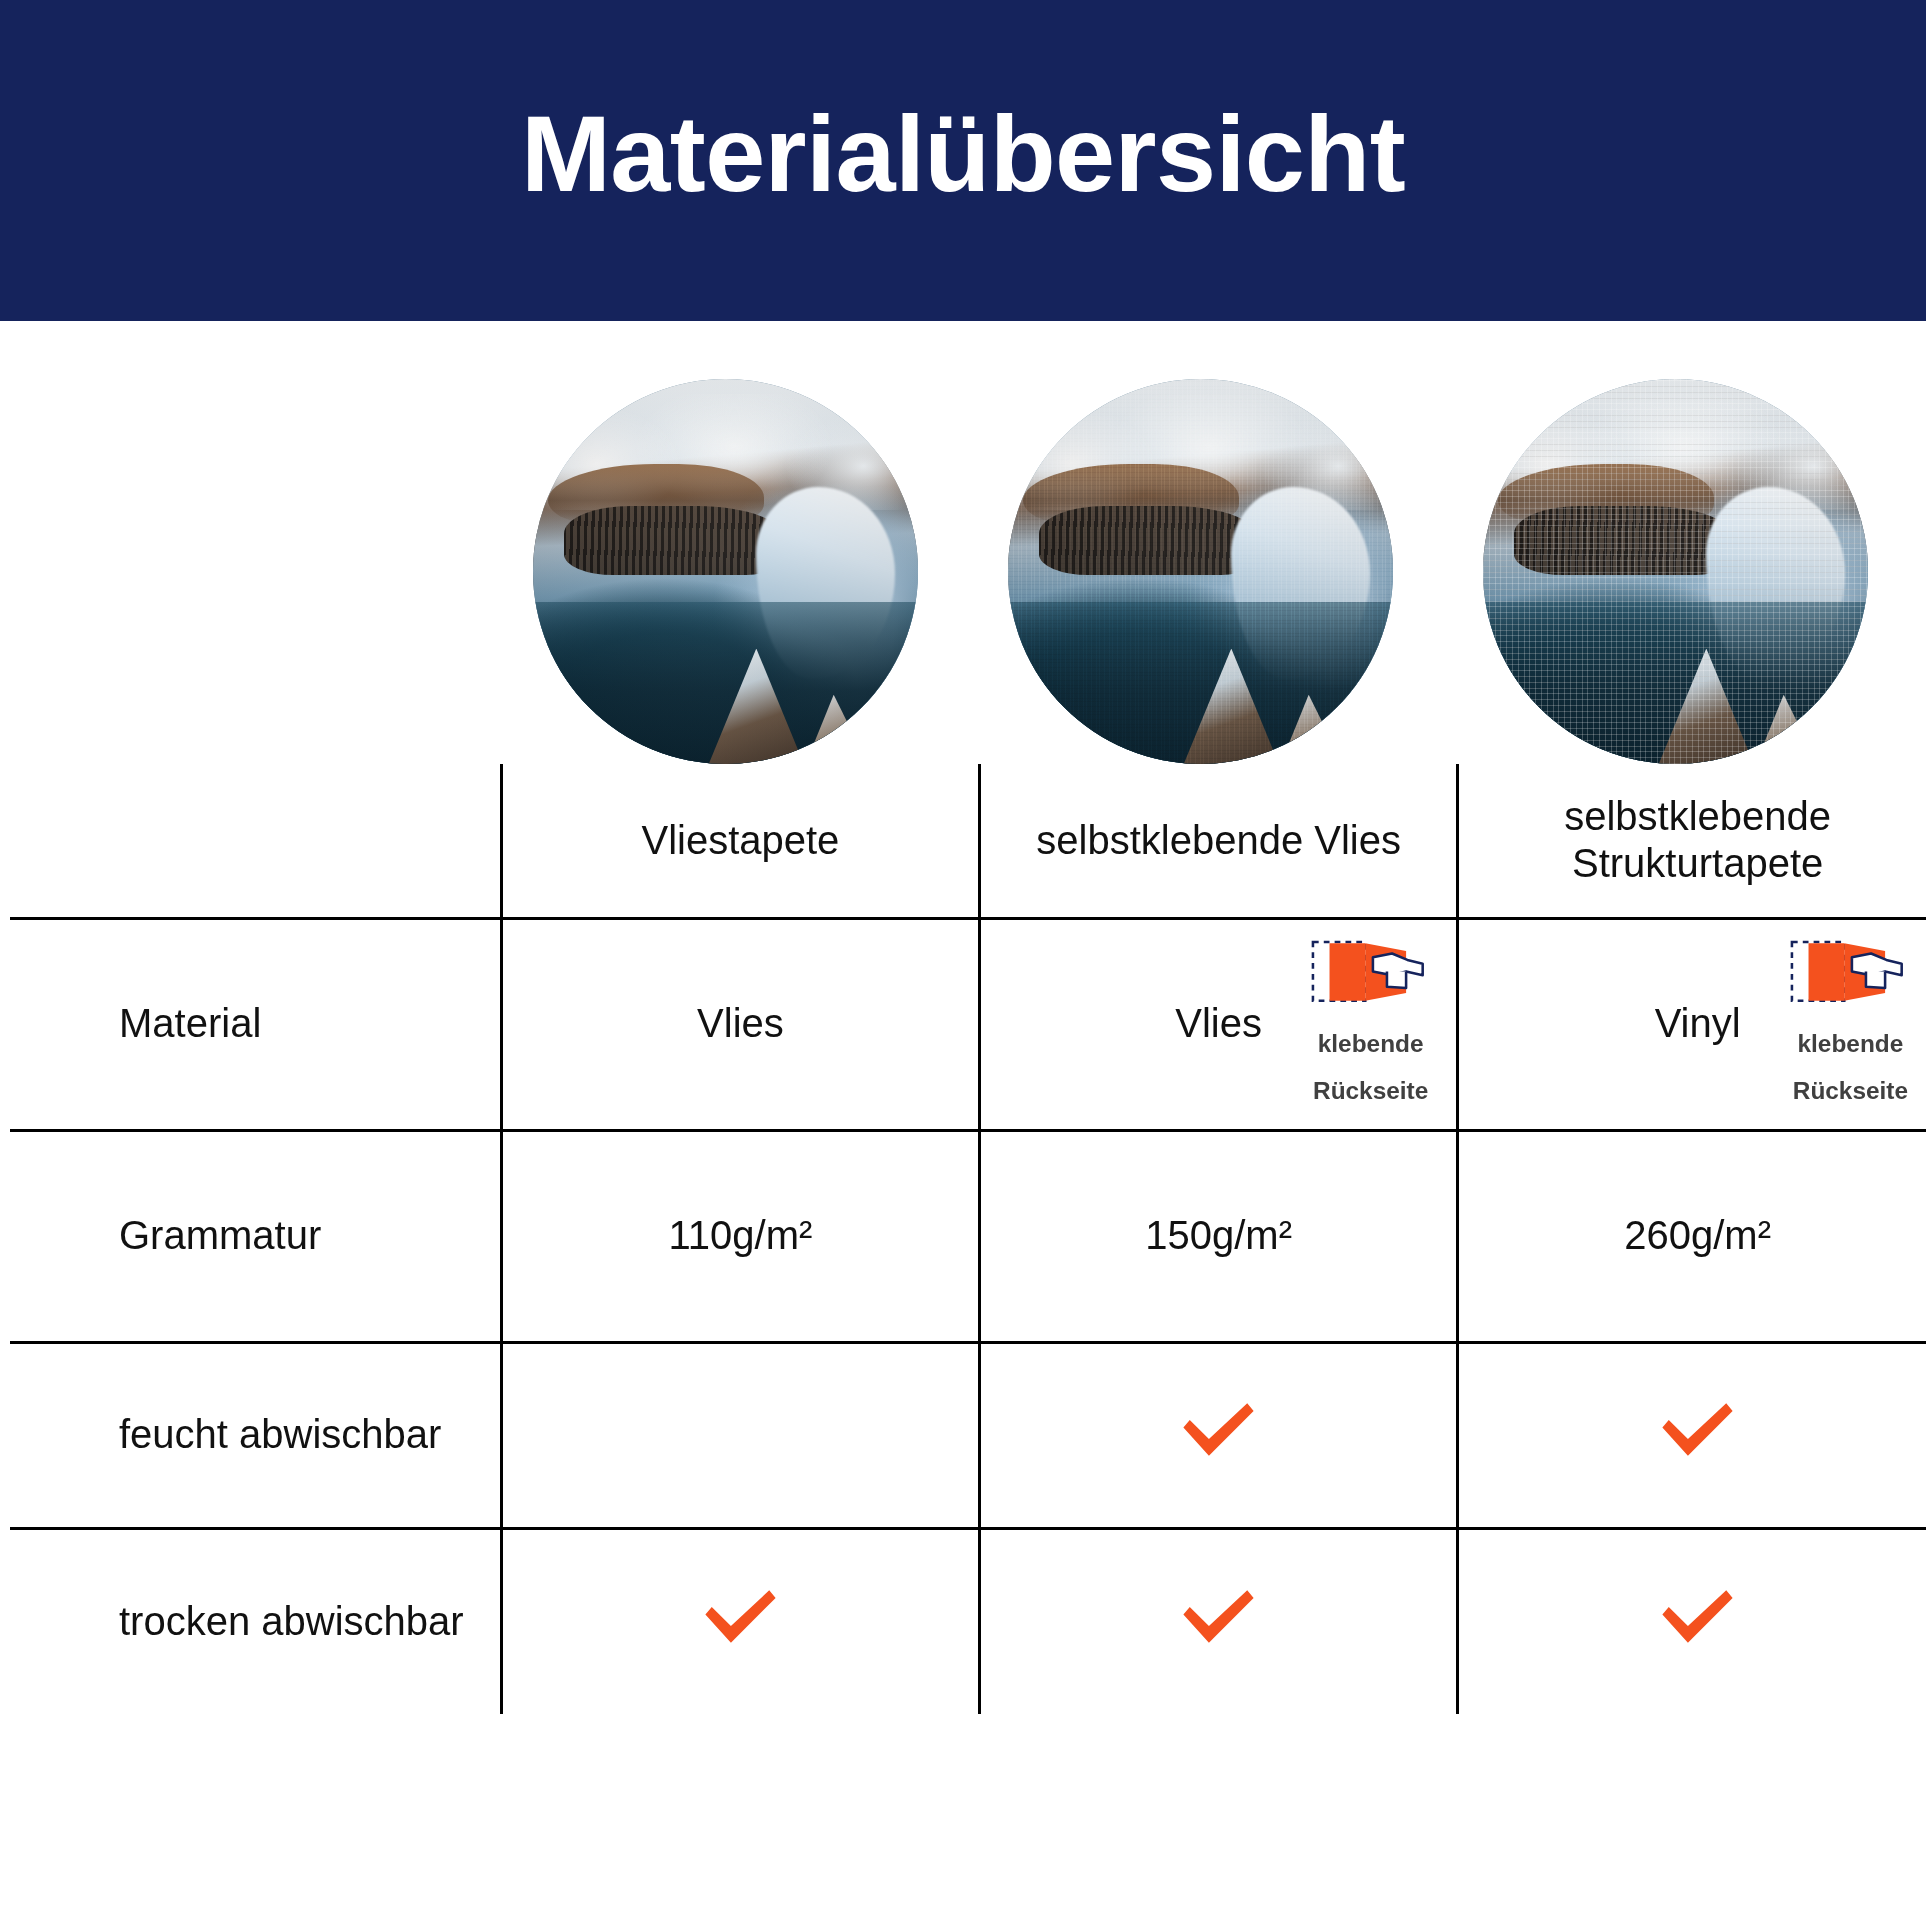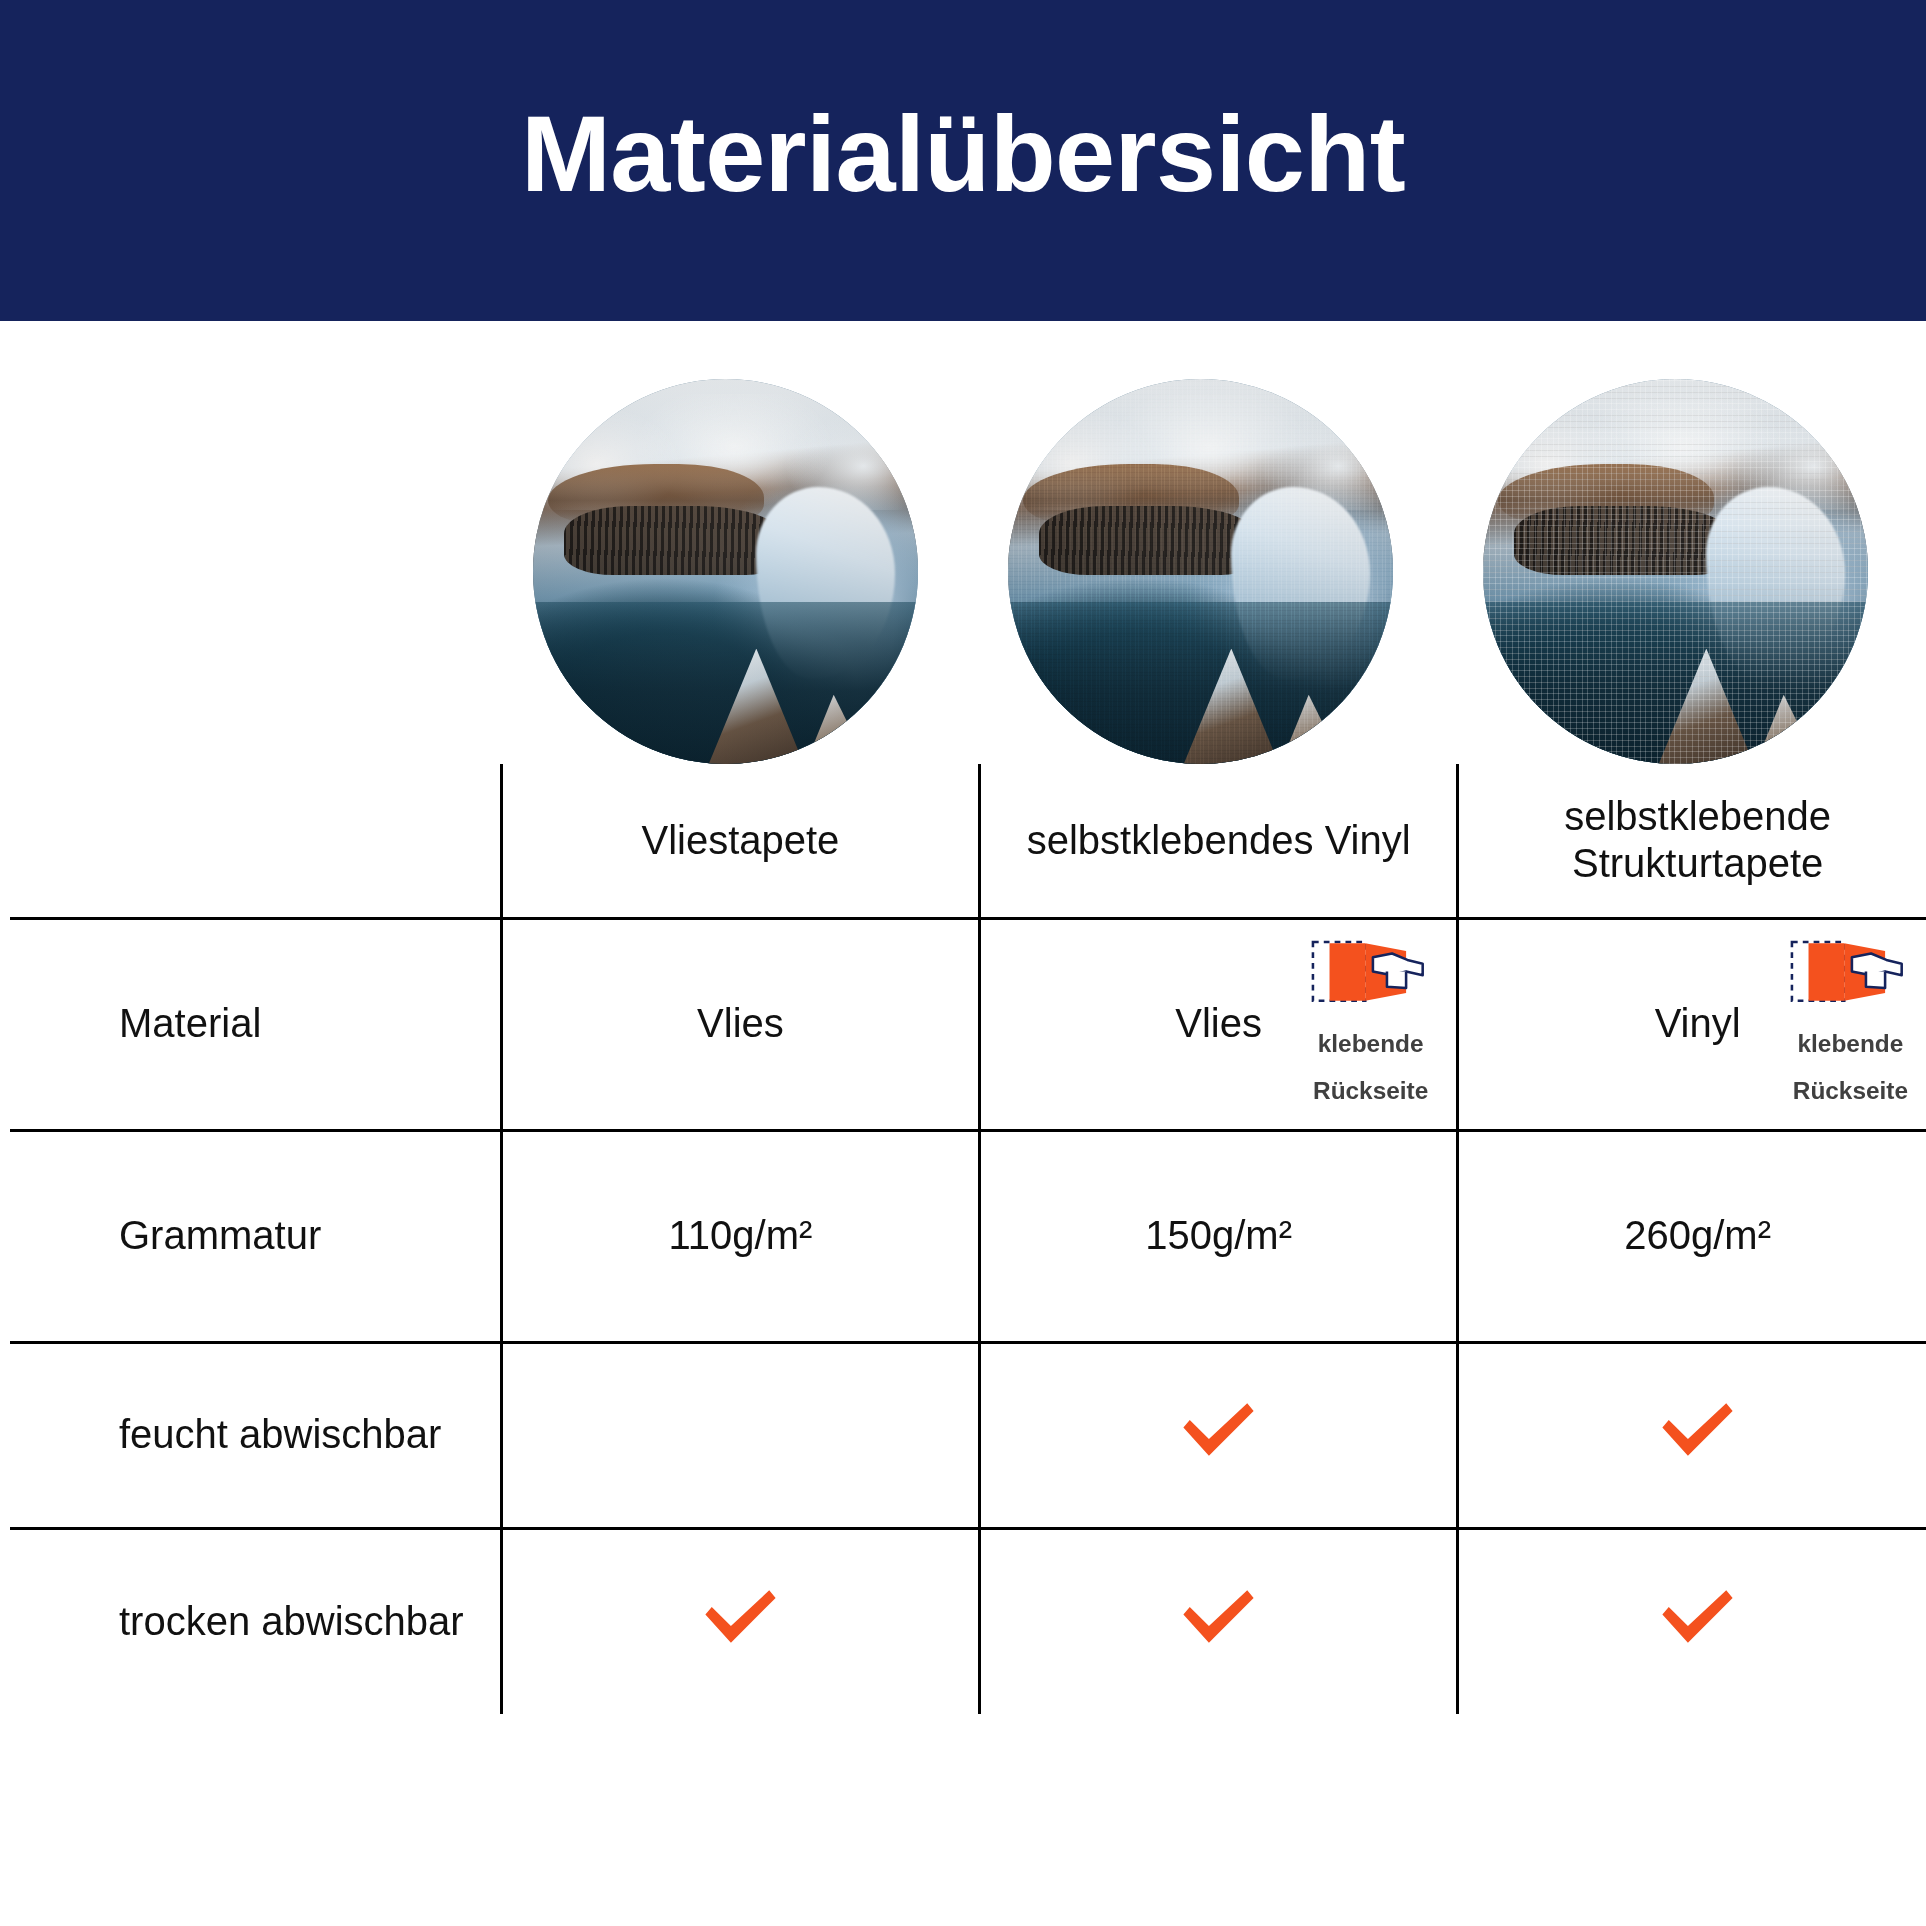--- a/index.html
+++ b/index.html
@@ -314,21 +314,21 @@
       <col class="col-label">
       <col class="col-data">
       <col class="col-data">
       <col class="col-data">
     </colgroup>
     <tbody>
 
       <tr class="head-row">
         <td></td>
         <td class="vline head-cell">Vliestapete</td>
-        <td class="vline head-cell">selbstklebendes Vinyl</td>
+        <td class="vline head-cell">selbstklebende Vlies</td>
         <td class="vline head-cell">selbstklebende Strukturtapete</td>
       </tr>
 
       <tr class="body-row">
         <td class="col-label hline-top">Material</td>
         <td class="vline hline-top">Vlies</td>
         <td class="vline hline-top cell-with-badge">
           <span>Vlies</span>
           <span class="badge">
             <span class="badge-icon">

